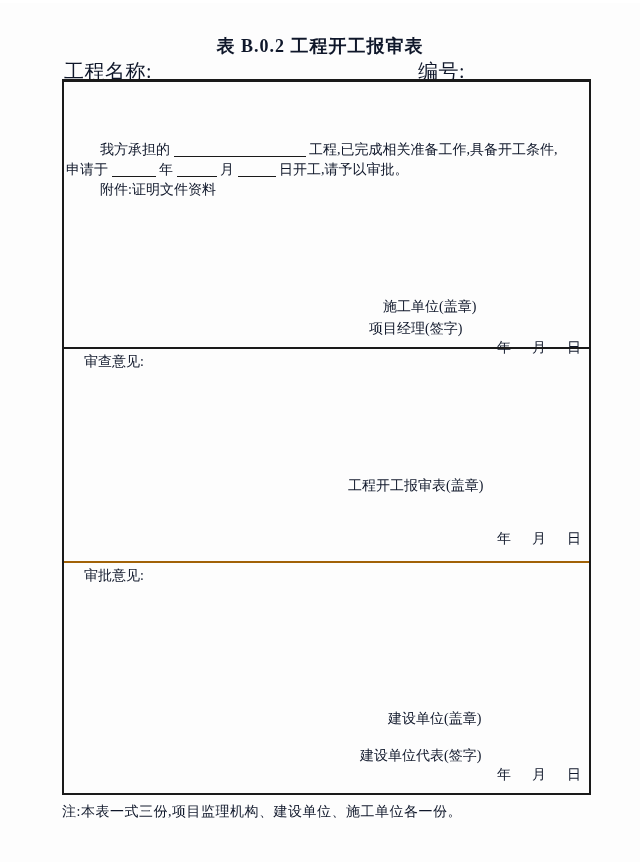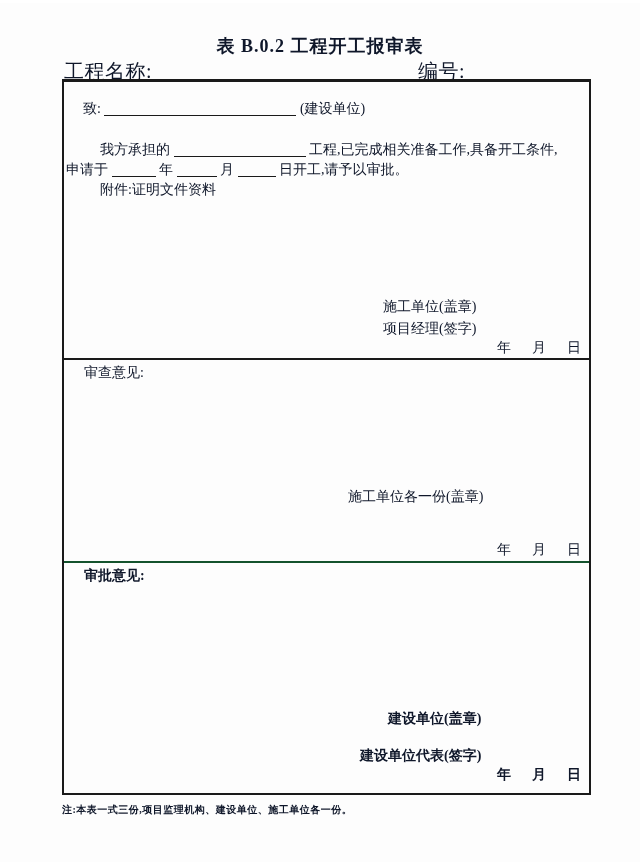--- a/index.html
+++ b/index.html
@@ -23,41 +23,41 @@
   .meta.docno  { left:418px; }
 
   .form-table {
     position:absolute; left:62px; top:76px;
     width:529px; height:716px;
     border:2px solid #1a1a1a;
     border-top-width:3px;
   }
   .sec { position:absolute; left:0; width:100%; }
   .sec1 { top:0;     height:276px; }
-  .sec2 { top:276px; height:255px; border-top:2px solid #1a1a1a;text-decoration:underline; }
-  .sec3 { top:479px; height:233px; border-top:2px solid #14532d;font-weight:bold; }
+  .sec2 { top:265px; height:255px; border-top:2px solid #1a1a1a;text-decoration:underline; }
+  .sec3 { top:479px; height:233px; border-top:2px solid #a16207; }
 
   .line { position:absolute; white-space:nowrap; font-size:14px; line-height:17px; }
   .blank {
     display:inline-block;
     border-bottom:1px solid #1a1a1a;
     height:15px;
     vertical-align:text-bottom;
   }
   .b192 { width:192px; } .b187 { width:187px; } .b132 { width:132px; }
   .b44 { width:44px; }   .b40 { width:40px; }   .b38 { width:38px; }
 
   
   .l-to      { top:18px;  left:19px; }
   .l-org     { top:39px;  left:56px; }
   .l-body    { top:59px;  left:36px; }
   .l-apply   { top:79px;  left:2px;  }
   .l-attach  { top:99px;  left:36px; }
   .l-s1sign1 { top:216px; left:319px; }
-  .l-s1sign2 { top:238px; left:319px; }
+  .l-s1sign2 { top:238px; left:305px; }
 
   
   .l-s2head  { top:4px;   left:20px; }
   .l-s2sign1 { top:128px; left:284px; }
   .l-s2sign2 { top:164px; left:199px; }
 
   
   .l-s3head  { top:4px;   left:20px; }
   .l-s3sign1 { top:147px; left:324px; }
   .l-s3sign2 { top:184px; left:296px; }
@@ -66,41 +66,36 @@
     position:absolute; right:8px;
     display:flex; gap:21px;
     font-size:14px; line-height:17px;
   }
   .d1 { top:257px; }
   .d2 { top:181px; }
   .d3 { top:203px; }
 
   .note {
     position:absolute; left:62px; top:800px;
-    font-size:10px; letter-spacing:0.5px; white-space:nowrap;font-weight:bold;
+    font-size:14px; letter-spacing:0.5px; white-space:nowrap;
   }
 </style>
 </head>
 <body>
 
 <div class="page">
 
   <div class="title">表 B.0.2  工程开工报审表</div>
 
   <span class="meta project">工程名称:</span>
   <span class="meta docno">编号:</span>
 
   <div class="form-table">
 
     <div class="sec sec1">
-      <div class="line l-to">
-        <span>致:</span>
-        <span class="blank b192"></span>
-        <span>(建设单位)</span>
-      </div>
       <div class="line l-apply">
         <span>申请于</span>
         <span class="blank b44"></span>
         <span>年</span>
         <span class="blank b40"></span>
         <span>月</span>
         <span class="blank b38"></span>
         <span>日开工,请予以审批。</span>
       </div>
       <div class="line l-body">
@@ -114,21 +109,21 @@
       <div class="line l-s1sign2">项目经理(签字)</div>
       <div class="date-line d1">
         <span>年</span>
         <span>月</span>
         <span>日</span>
       </div>
     </div>
 
     <div class="sec sec2">
       <div class="line l-s2head">审查意见:</div>
-      <div class="line l-s2sign1">施工单位各一份(盖章)</div>
+      <div class="line l-s2sign1">工程开工报审表(盖章)</div>
       <div class="date-line d2">
         <span>年</span>
         <span>月</span>
         <span>日</span>
       </div>
     </div>
 
     <div class="sec sec3">
       <div class="line l-s3head">审批意见:</div>
       <div class="line l-s3sign1">建设单位(盖章)</div>

